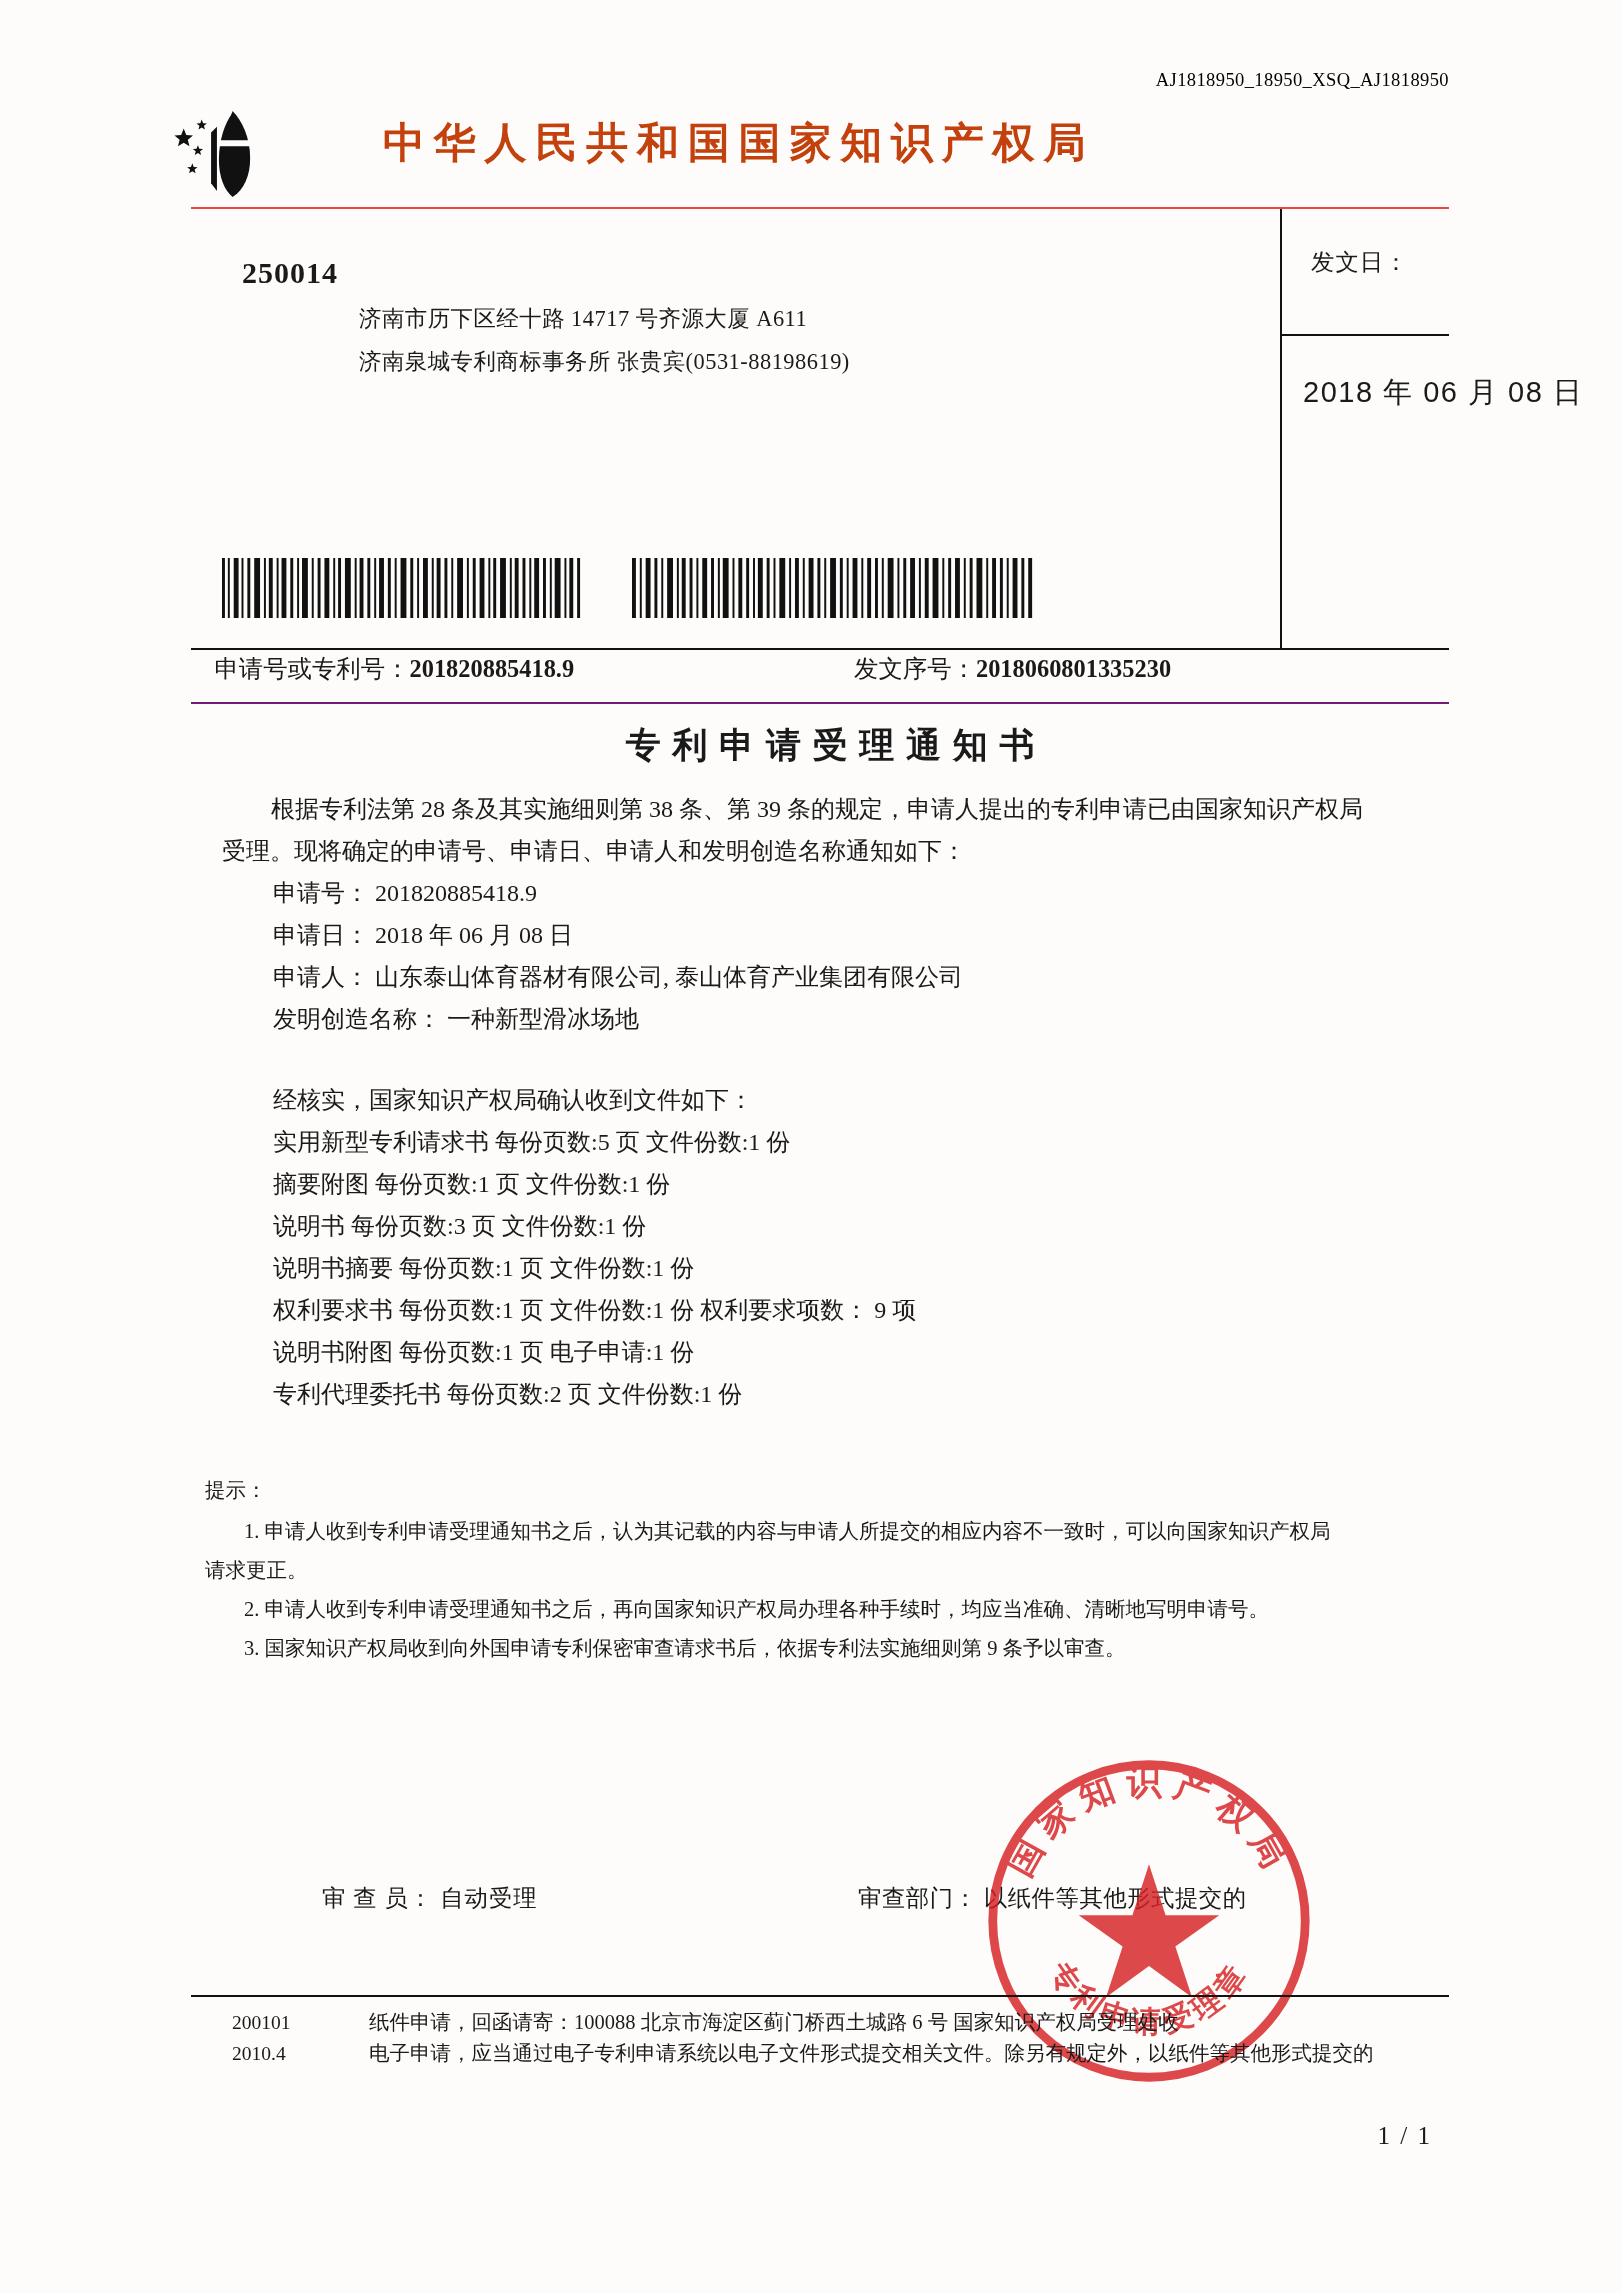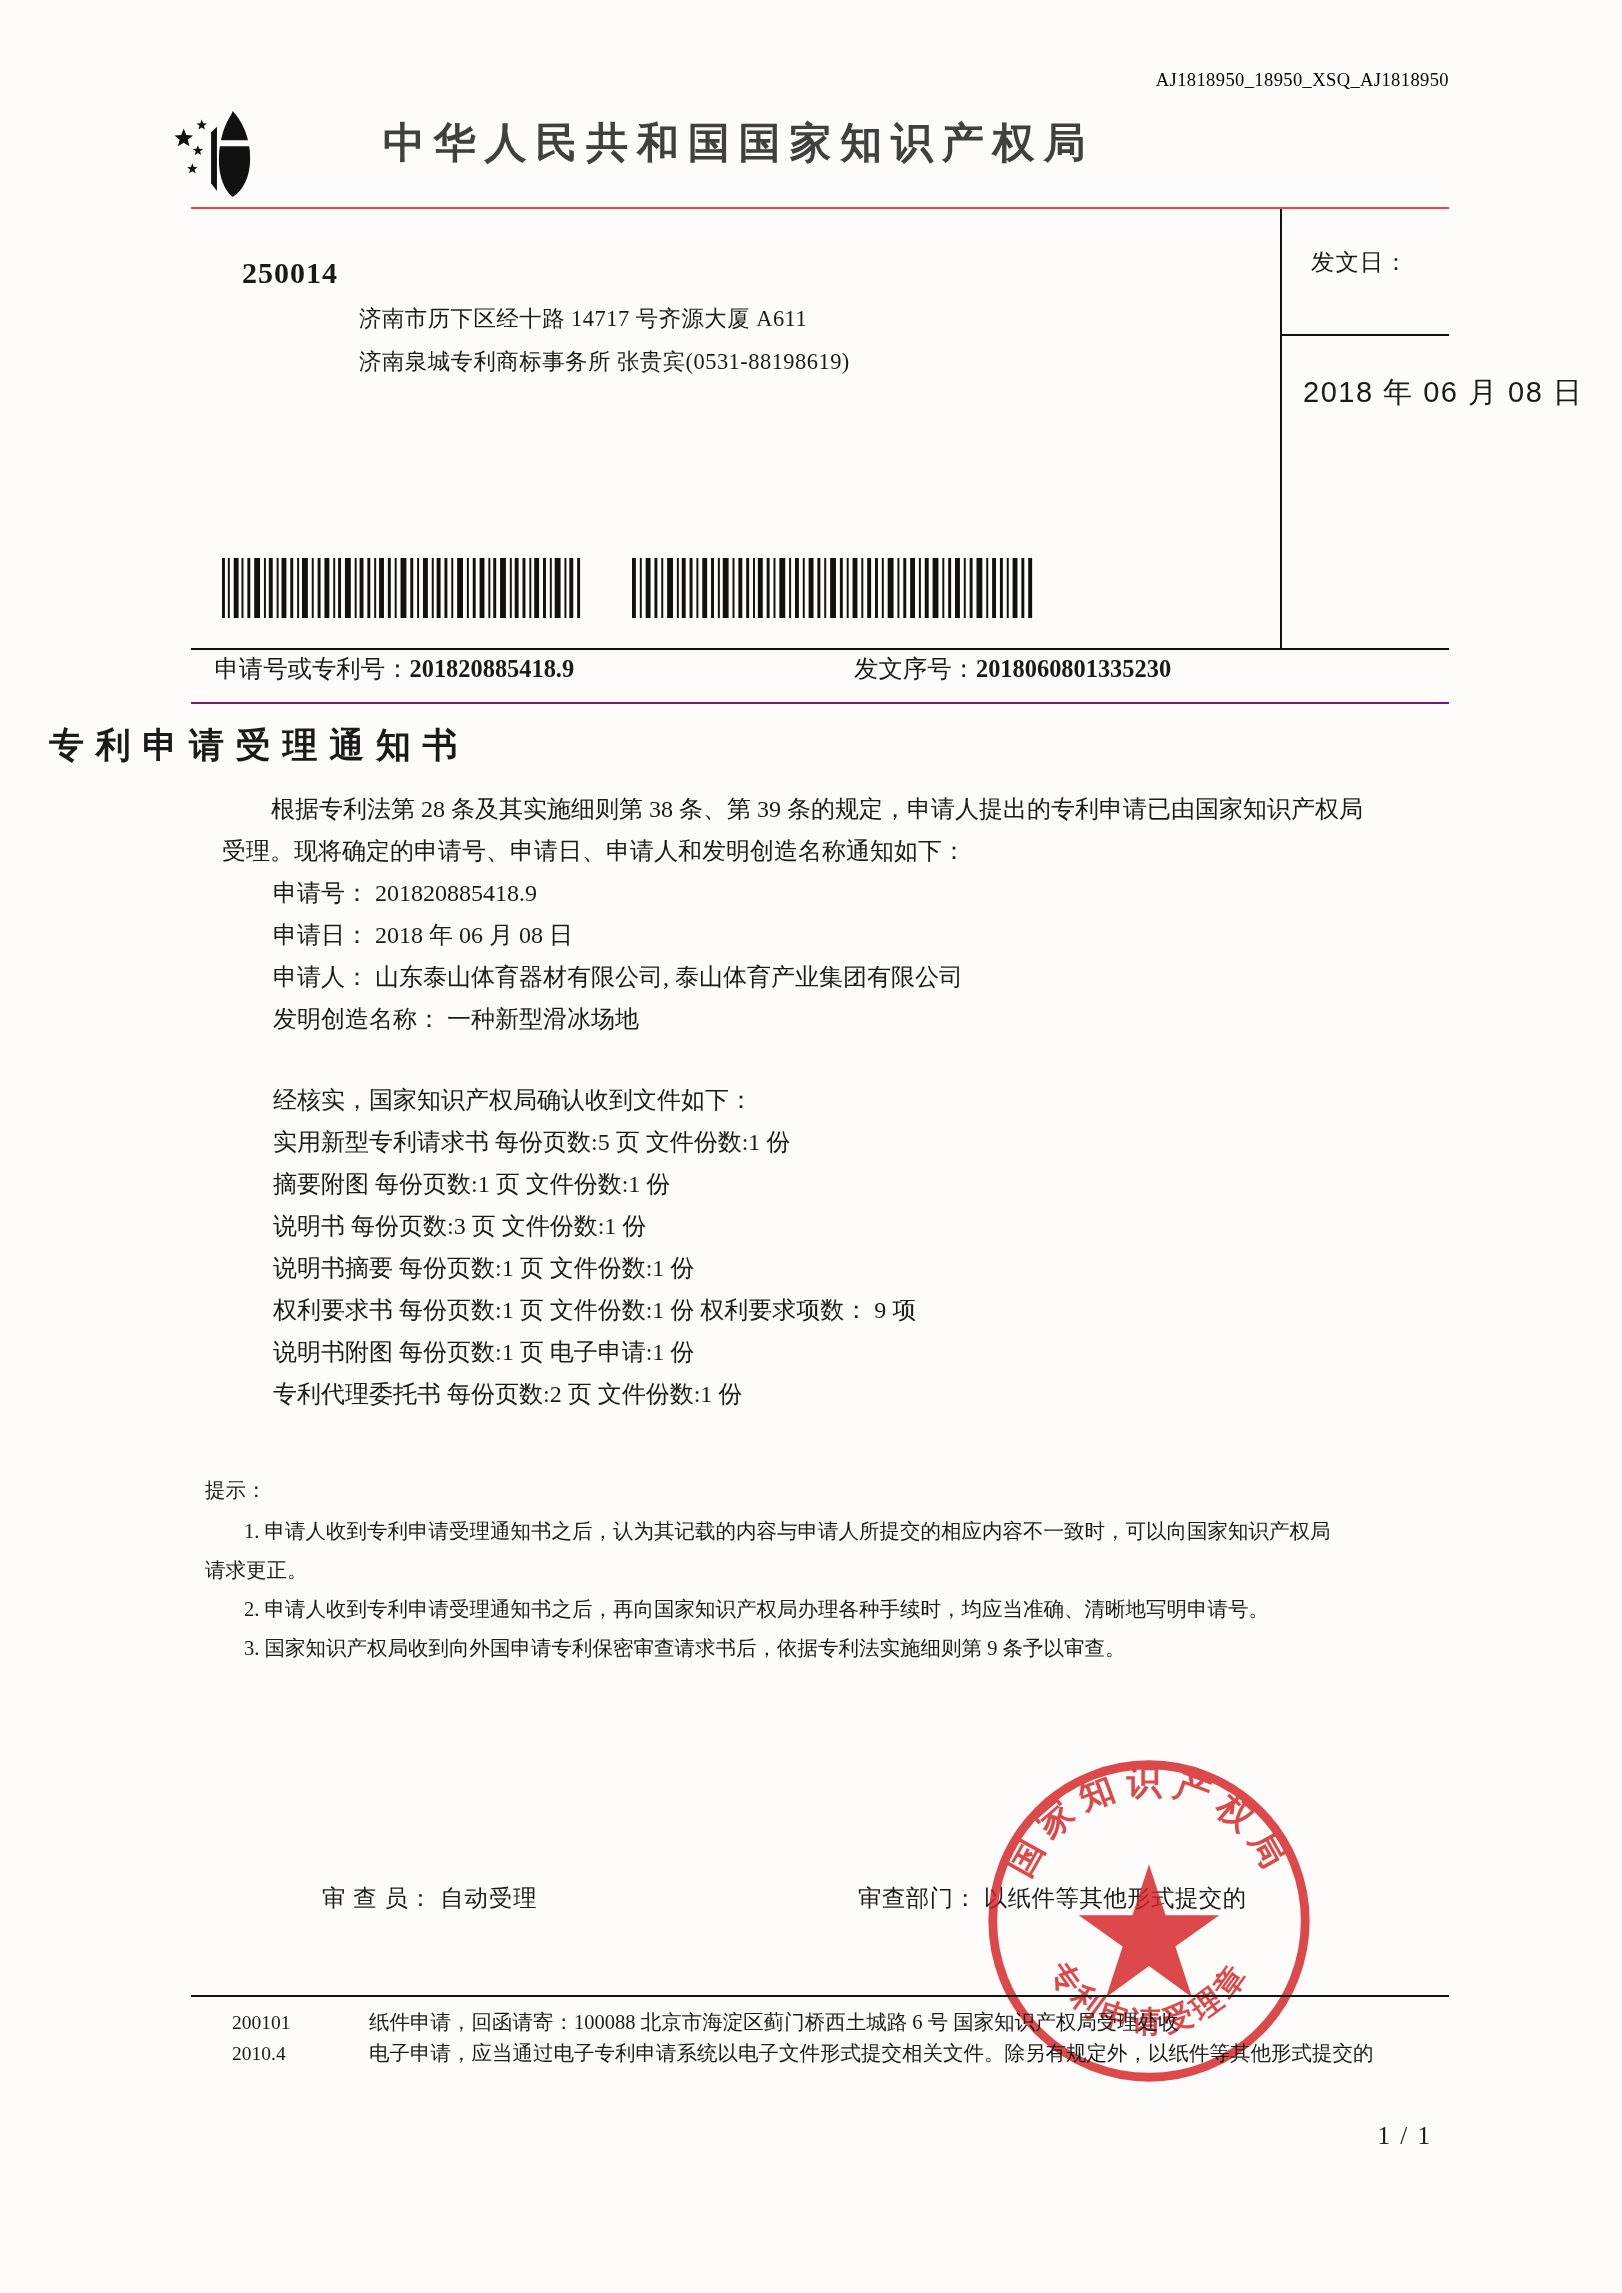--- a/index.html
+++ b/index.html
@@ -50,21 +50,21 @@
     height: 93px;
   }
   .org-title {
     position: absolute;
     left: 219px;
     top: 7.8px;
     font-family: "Liberation Serif", serif;
     font-weight: bold;
     font-size: 42px;
     letter-spacing: 8.8px;
-    color: #404040;
+    color: #c2410c;
     white-space: nowrap;
   }
 
   
   .frame {
     position: absolute;
     left: 191px;
     top: 207px;
     width: 1258px;
     height: 439px;
@@ -164,21 +164,21 @@
     font-size: 24.4px;
   }
   .serialno b { font-weight: bold; }
 
   
   .doc-title {
     position: absolute;
     left: 0;
     top: 722px;
     width: 1623px;
-    text-align: left;
+    text-align: center;
     font-weight: bold;
     font-size: 35px;
     letter-spacing: 11.7px;
     padding-left: 49px;
     box-sizing: border-box;
   }
 
   
   .body-wrap {
     position: absolute;

